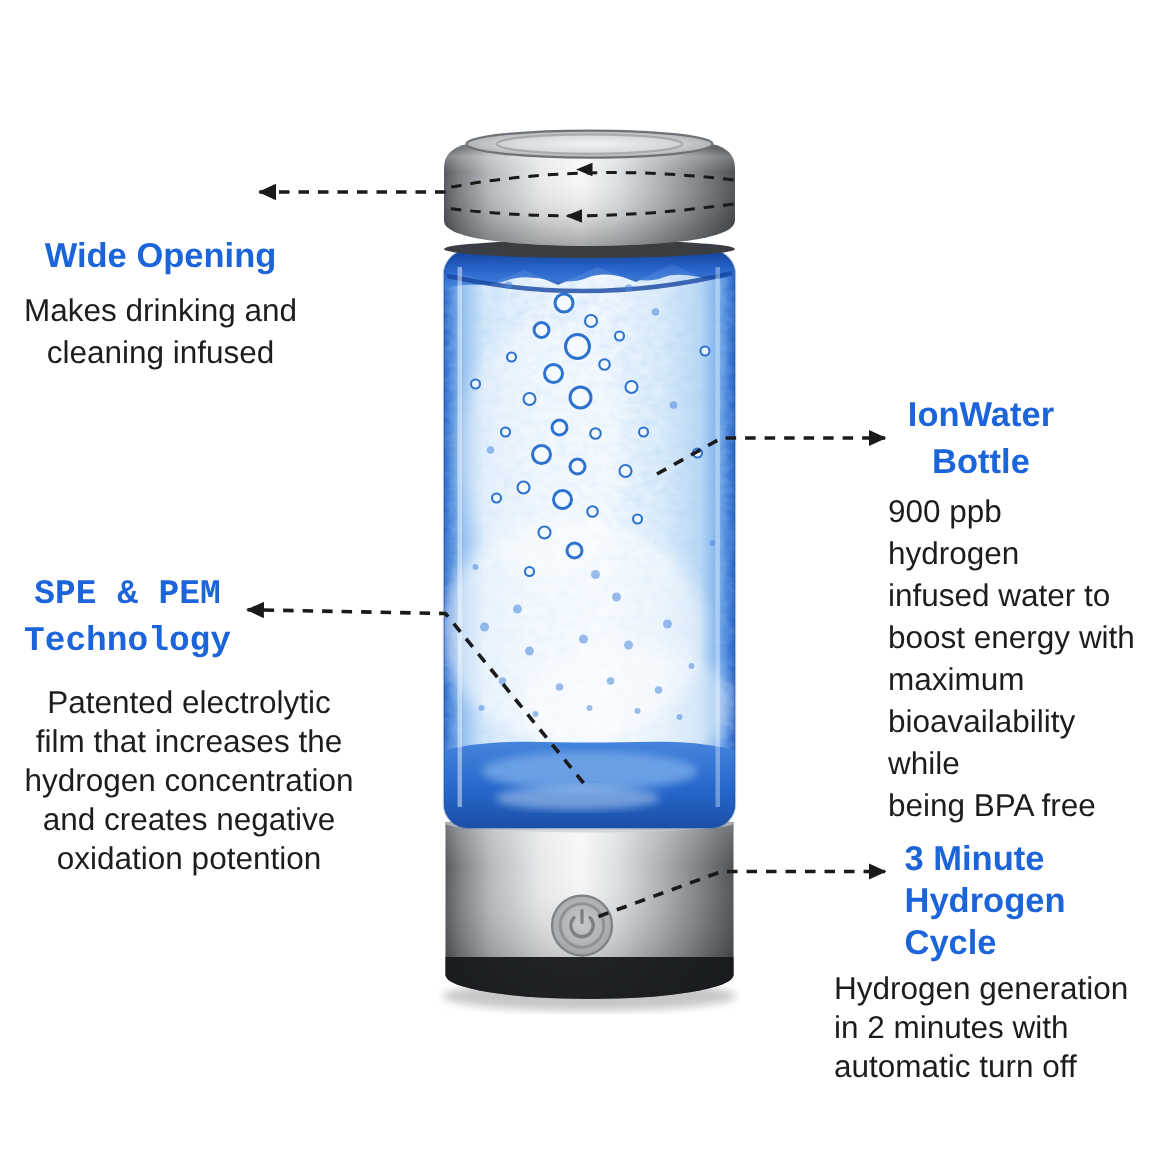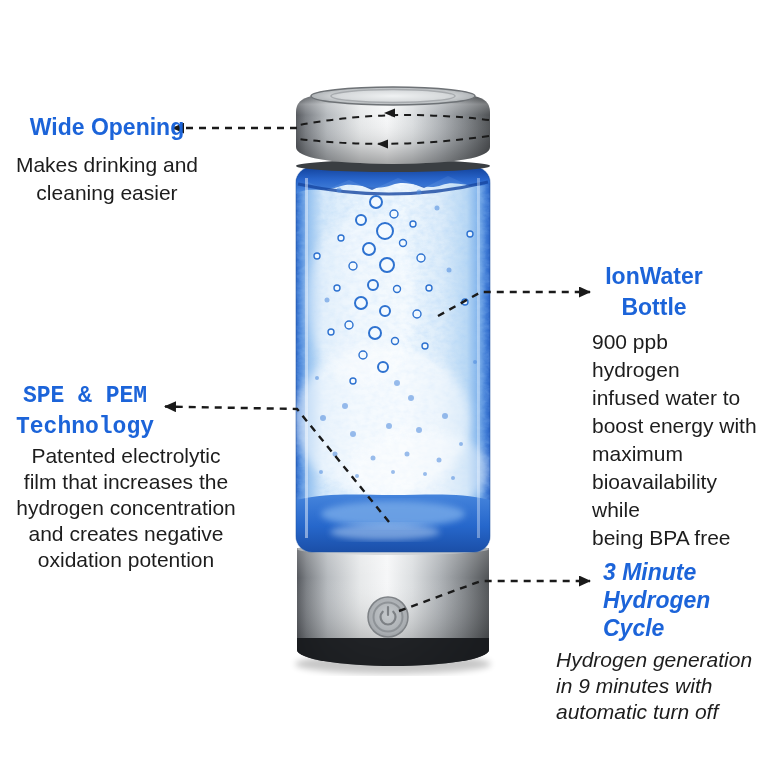--- a/index.html
+++ b/index.html
@@ -18,31 +18,31 @@
   .annot{position:absolute;}
   .annot .h{
     color:var(--heading-blue);font-weight:bold;font-size:23px;line-height:31px;
     white-space:pre-line;
   }
   .annot .b{
     color:var(--body-text);font-size:21px;line-height:28px;white-space:pre-line;
   }
   
   .a-wide{left:8px;top:114px;width:198px;text-align:center;}
-  .a-wide .h{line-height:26px;margin-bottom:11px;}
+  .a-wide .h{line-height:26px;margin-bottom:11px;margin-top:43px;}
   
   .a-spe{left:0px;top:381px;width:236px;text-align:center;}
   .a-spe .h{width:170px;margin:0;font-family:Liberation Mono, monospace;}
-  .a-spe .b{line-height:26px;padding-left:16px;}
+  .a-spe .b{margin-top:13px;line-height:26px;padding-left:16px;}
   
   .a-ion{left:556px;top:261px;width:205px;}
   .a-ion .h{width:148px;margin-left:24px;text-align:center;}
   .a-ion .b{margin-top:5px;line-height:28px;margin-left:36px;}
   
-  .a-cyc{left:556px;top:558px;width:212px;font-style:italic;}
+  .a-cyc{left:556px;top:558px;width:212px;}
   .a-cyc .h{margin-left:47px;line-height:28px;}
   .a-cyc .b{margin-top:5px;line-height:26px;}
   
   .annot-line{stroke:var(--arrow-black);stroke-width:2.4;fill:none;stroke-dasharray:7 6;}
   .annot-line.thin{stroke-width:2;}
   .ah{fill:var(--arrow-black);}
 </style>
 </head>
 <body>
 
@@ -253,21 +253,21 @@
     <path class="annot-line" d="M438 316 L481 292 L590 292" marker-end="url(#ah)"></path>
 
     <path class="annot-line" d="M389 522 L297 409 L165 406.5" marker-end="url(#ah)"></path>
 
     <path class="annot-line" d="M399 611 L481 581 L590 581" marker-end="url(#ah)"></path>
   </svg>
 
   <div class="annot a-wide">
     <div class="h">Wide Opening</div>
     <div class="b">Makes drinking and
-cleaning easier</div>
+cleaning infused</div>
   </div>
 
   <div class="annot a-ion">
     <div class="h">IonWater
 Bottle</div>
     <div class="b">900 ppb hydrogen
 infused water to
 boost energy with
 maximum
 bioavailability while
@@ -281,17 +281,17 @@
 film that increases the
 hydrogen concentration
 and creates negative
 oxidation potention</div>
   </div>
 
   <div class="annot a-cyc">
     <div class="h">3 Minute
 Hydrogen Cycle</div>
     <div class="b">Hydrogen generation
-in 9 minutes with
+in 2 minutes with
 automatic turn off</div>
   </div>
 
 </div>
 
 </body></html>

